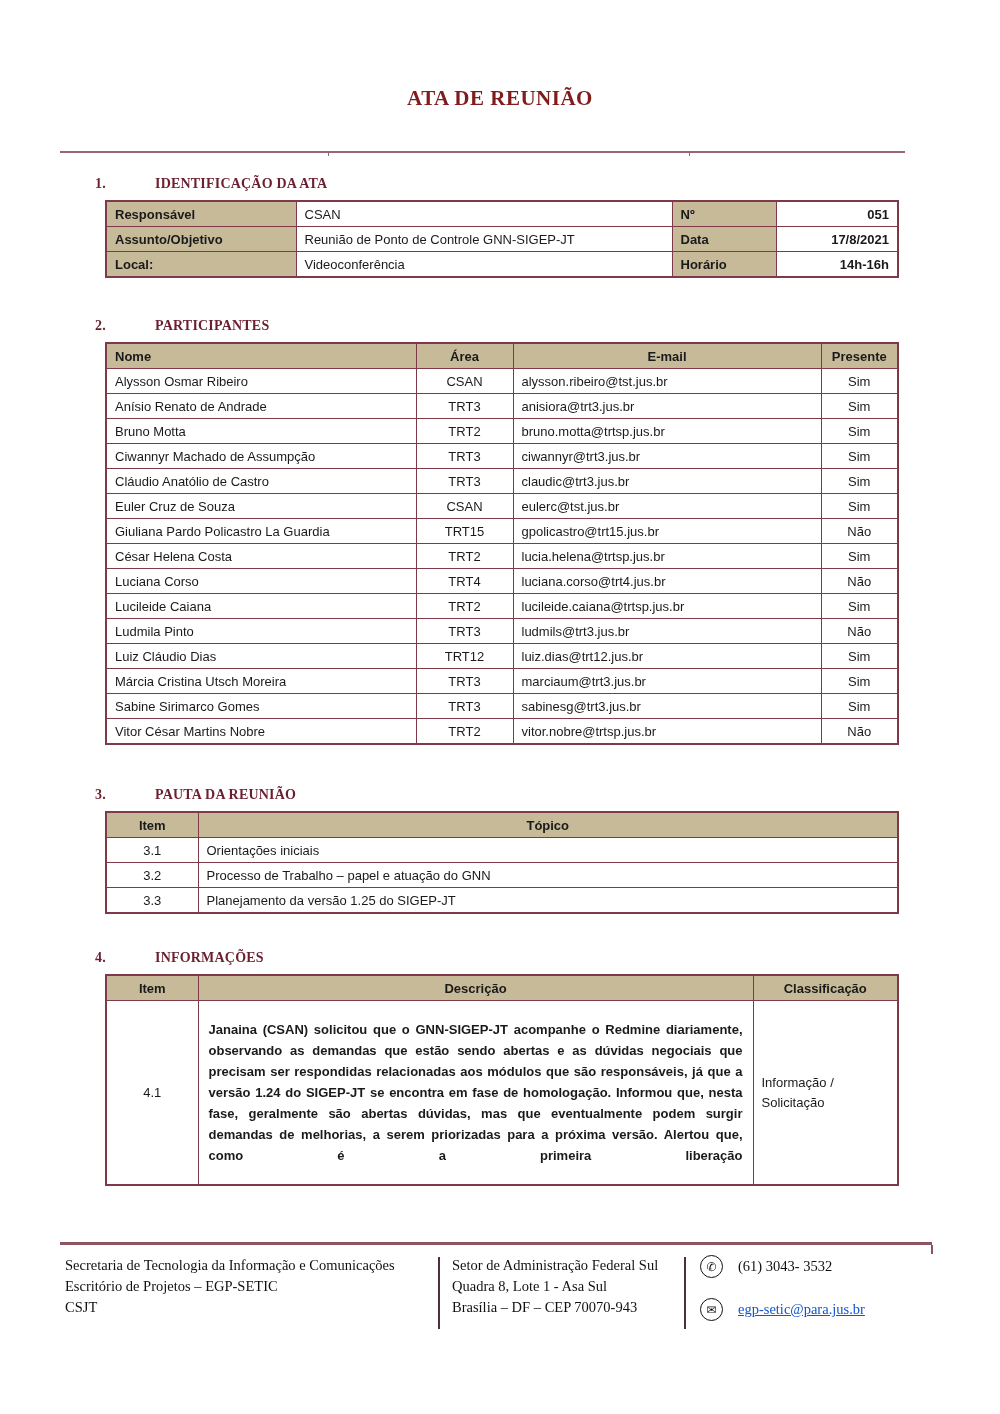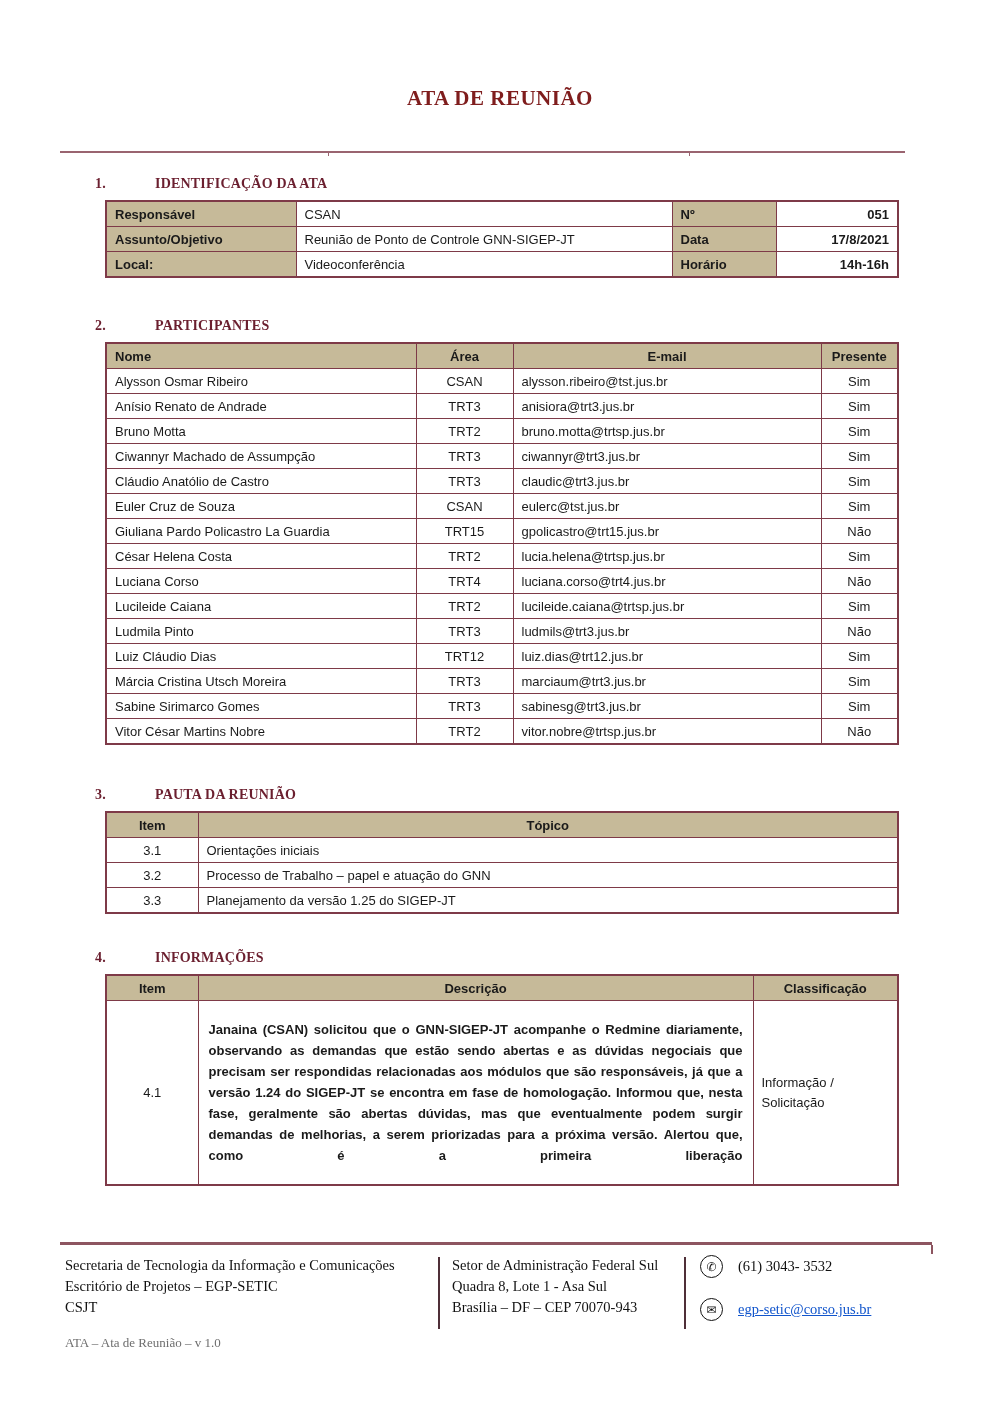--- a/index.html
+++ b/index.html
@@ -289,20 +289,19 @@
         <div>Brasília – DF – CEP 70070-943</div>
       </div>
       <div class="vdiv"></div>
       <div class="f-contact">
         <div class="contact-row">
           <span class="icon-circle">✆</span>
           <span>(61) 3043- 3532</span>
         </div>
         <div class="contact-row">
           <span class="icon-circle">✉</span>
-          <a class="email-link">egp-setic@corso.jus.br</a>
+          <a class="email-link">egp-setic@para.jus.br</a>
         </div>
       </div>
     </div>
-    <div class="version-note">ATA – Ata de Reunião – v 1.0</div>
   </div>
 
 </div>
 
 </body></html>

